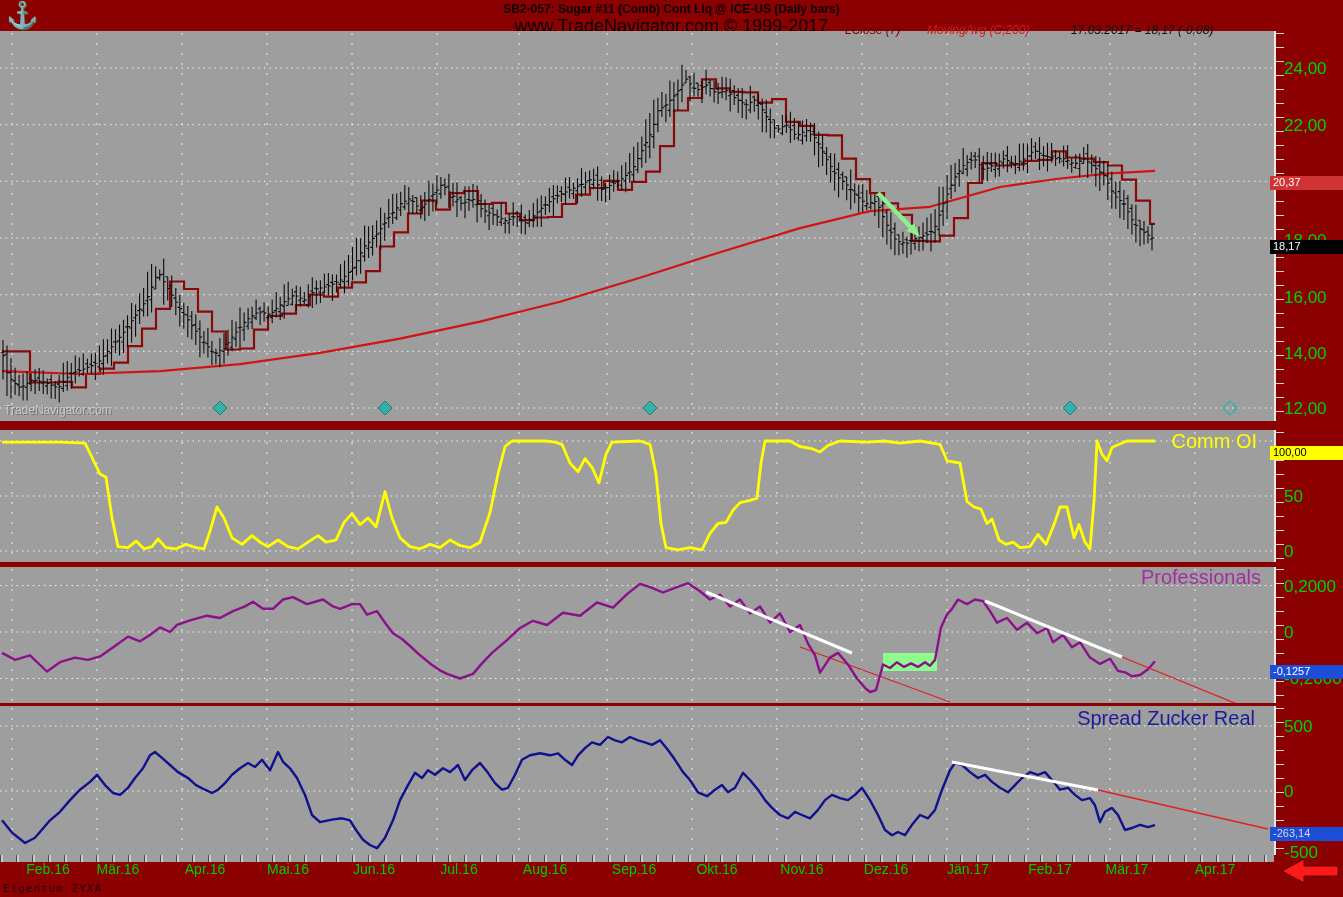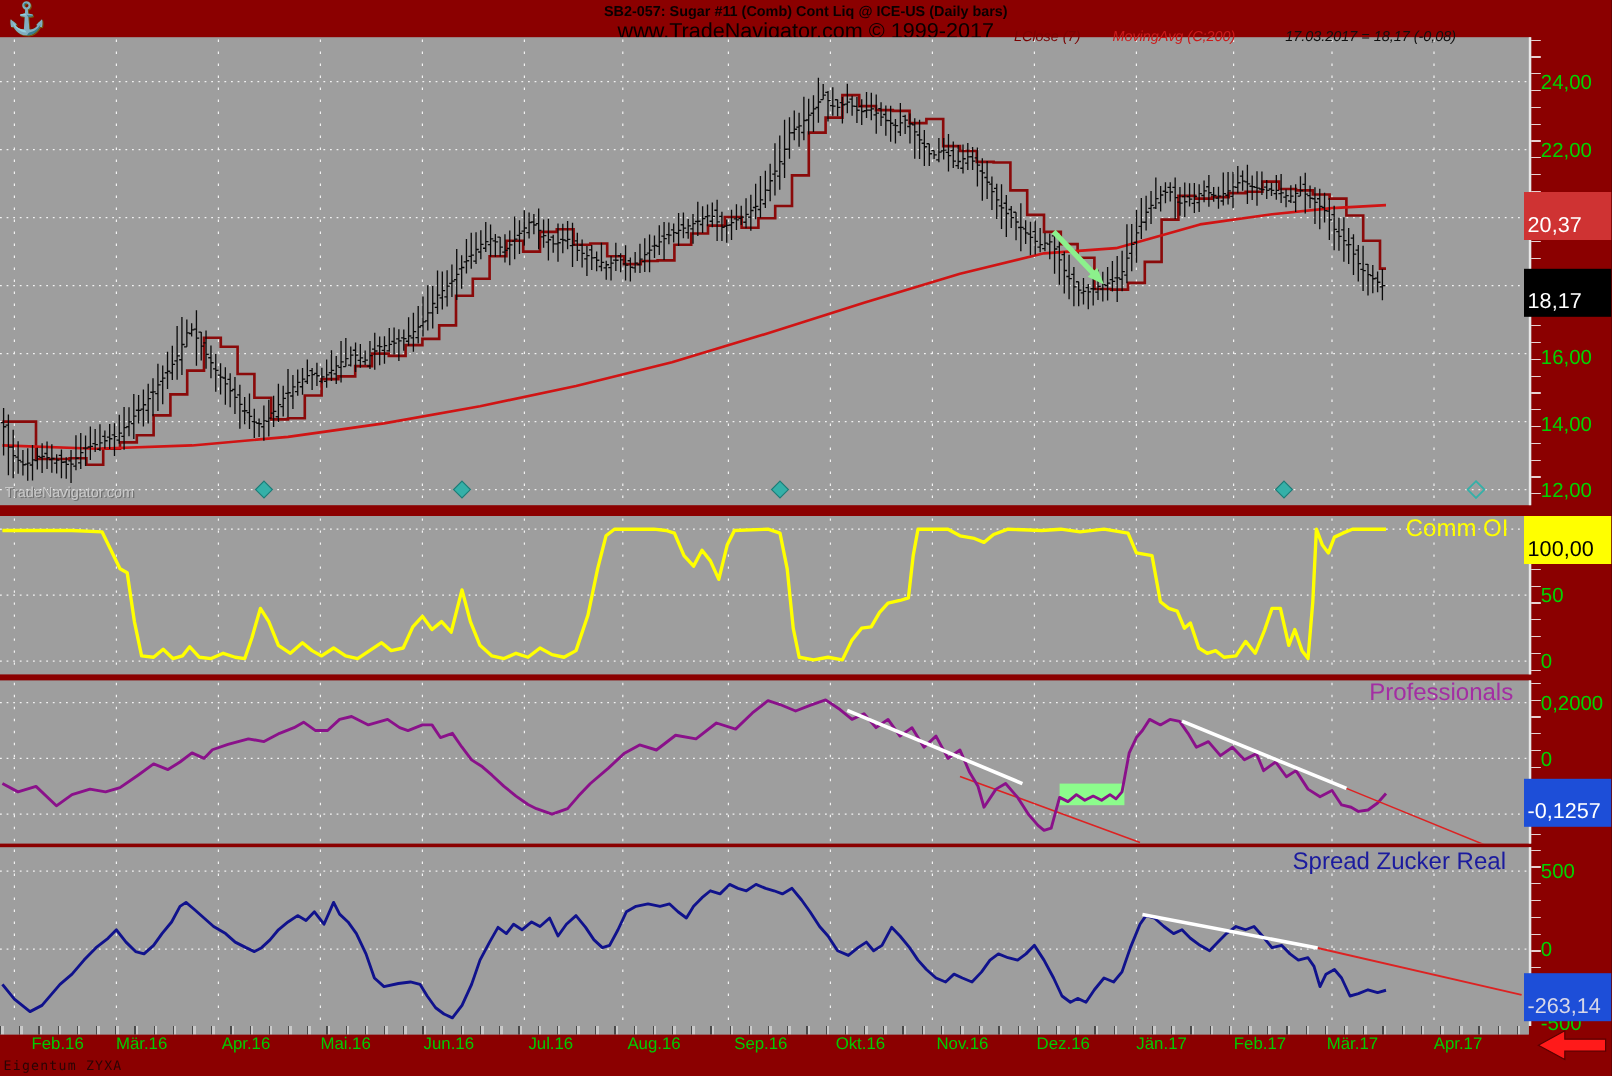--- a/index.html
+++ b/index.html
@@ -14,21 +14,21 @@
   
   .panel{left:0;width:1274px;background:#9e9e9e;border-right:2px solid #e9e9e9;}
   #panel-main{top:31px;height:390px;}
   #panel-comm{top:430px;height:132px;}
   #panel-prof{top:567px;height:136px;}
   #panel-spread{top:706px;height:149px;}
   svg.layer{position:absolute;left:0;}
   
   .tickstrip{left:1276px;width:8px;background:repeating-linear-gradient(to bottom,rgba(245,245,245,.85) 0 1px,transparent 1px 14px);}
   .sc{left:1284px;color:#00d400;font-size:17px;white-space:nowrap;}
-  .badge{left:1270px;width:70px;font-size:18px;padding:17px 0 2px 3px;white-space:nowrap;}
+  .badge{left:1270px;width:70px;font-size:11px;padding:0 0 2px 3px;white-space:nowrap;margin-top:16px;}
   #badge-ma{top:160px;background:#cf3333;color:#fff;}
   #badge-last{top:224px;background:#000;color:#fff;}
   #badge-comm{top:430px;background:#ffff00;color:#000;}
   #badge-prof{top:649px;background:#1d4ed8;color:#fff;}
   #badge-spread{top:811px;background:#1d4ed8;color:#d8d8e8;}
   
   .lg{top:23px;font-size:12px;white-space:nowrap;font-style:italic;}
   #lg-lclose{left:845px;color:#7a0000;}
   #lg-ma{left:927px;color:#cc1a1a;}
   #lg-quote{left:1071px;color:#101010;}

